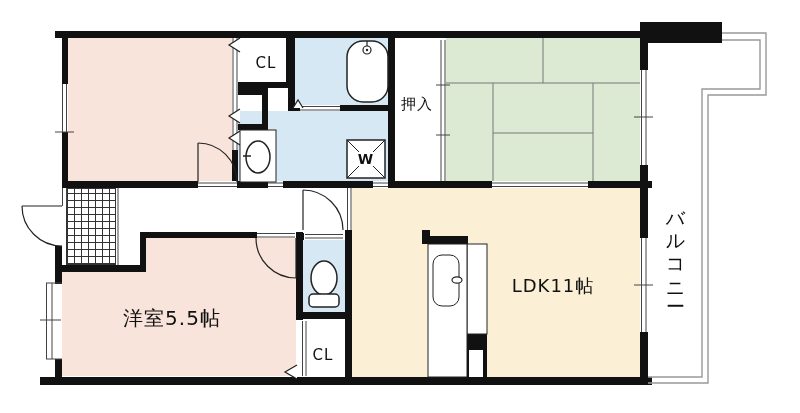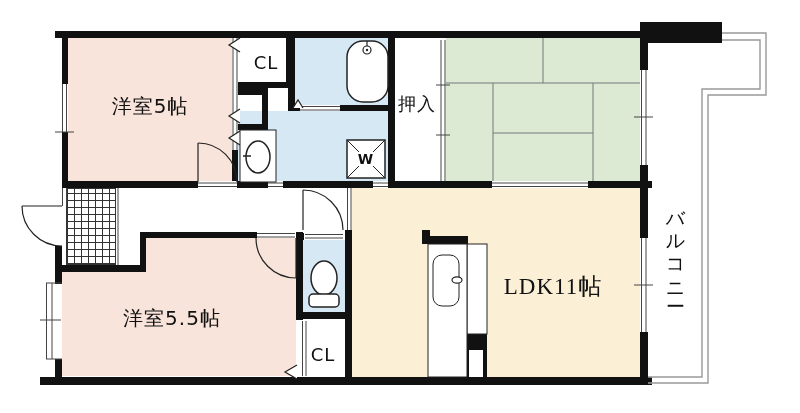--- a/index.html
+++ b/index.html
@@ -24,22 +24,22 @@
   .cream{background:var(--cream);}
   .blue{background:var(--blue);}
   .wall{background:var(--wall);}
   .white{background:#fff;}
   .label{
     display:flex;align-items:center;justify-content:center;
     white-space:nowrap;transform:translate(-50%,-50%);
     line-height:1;letter-spacing:1px;
   }
   .lab20{font-size:20px;}
-  .lab21{font-size:23px;font-family:Liberation Serif, serif;}
-  .lab18{font-size:18px;}
+  .lab21{font-size:18px;}
+  .lab18{font-size:15px;}
   .lab14{font-size:14px;font-weight:bold;}
   .vertical{
     writing-mode:vertical-rl;text-orientation:upright;
     letter-spacing:3px;font-size:19px;
   }
   .genkan{
     background:
       repeating-linear-gradient(0deg,#333 0 1px,transparent 1px 7px),
       repeating-linear-gradient(90deg,#333 0 1px,transparent 1px 7px),
       #fff;
@@ -227,21 +227,20 @@
       <rect x="433" y="255" width="26" height="51" rx="9" stroke-width="1"></rect>
       <ellipse cx="457" cy="280" rx="5" ry="3.2" stroke-width="1.2"></ellipse>
     </g>
 
     <g stroke="#999" stroke-width="1.4" fill="none">
       <polyline points="722,33 766,33 766,95 708,95 708,383 648,383"></polyline>
       <polyline points="722,40 760,40 760,89 702,89 702,377 648,377"></polyline>
     </g>
   </svg>
 
-  <div class="label lab20" style="left:150px;top:106px">洋室5帖</div>
   <div class="label lab18" style="left:266px;top:63px">CL</div>
   <div class="label lab18" style="left:417px;top:104px">押入</div>
   <div class="label lab14" style="left:366px;top:159px">W</div>
   <div class="label lab20" style="left:172px;top:318px">洋室5.5帖</div>
   <div class="label lab18" style="left:323px;top:355px">CL</div>
   <div class="label lab21" style="left:553px;top:286px">LDK11帖</div>
   <div class="label vertical" style="left:676px;top:248px">バルコニー</div>
 
 </div>
 

